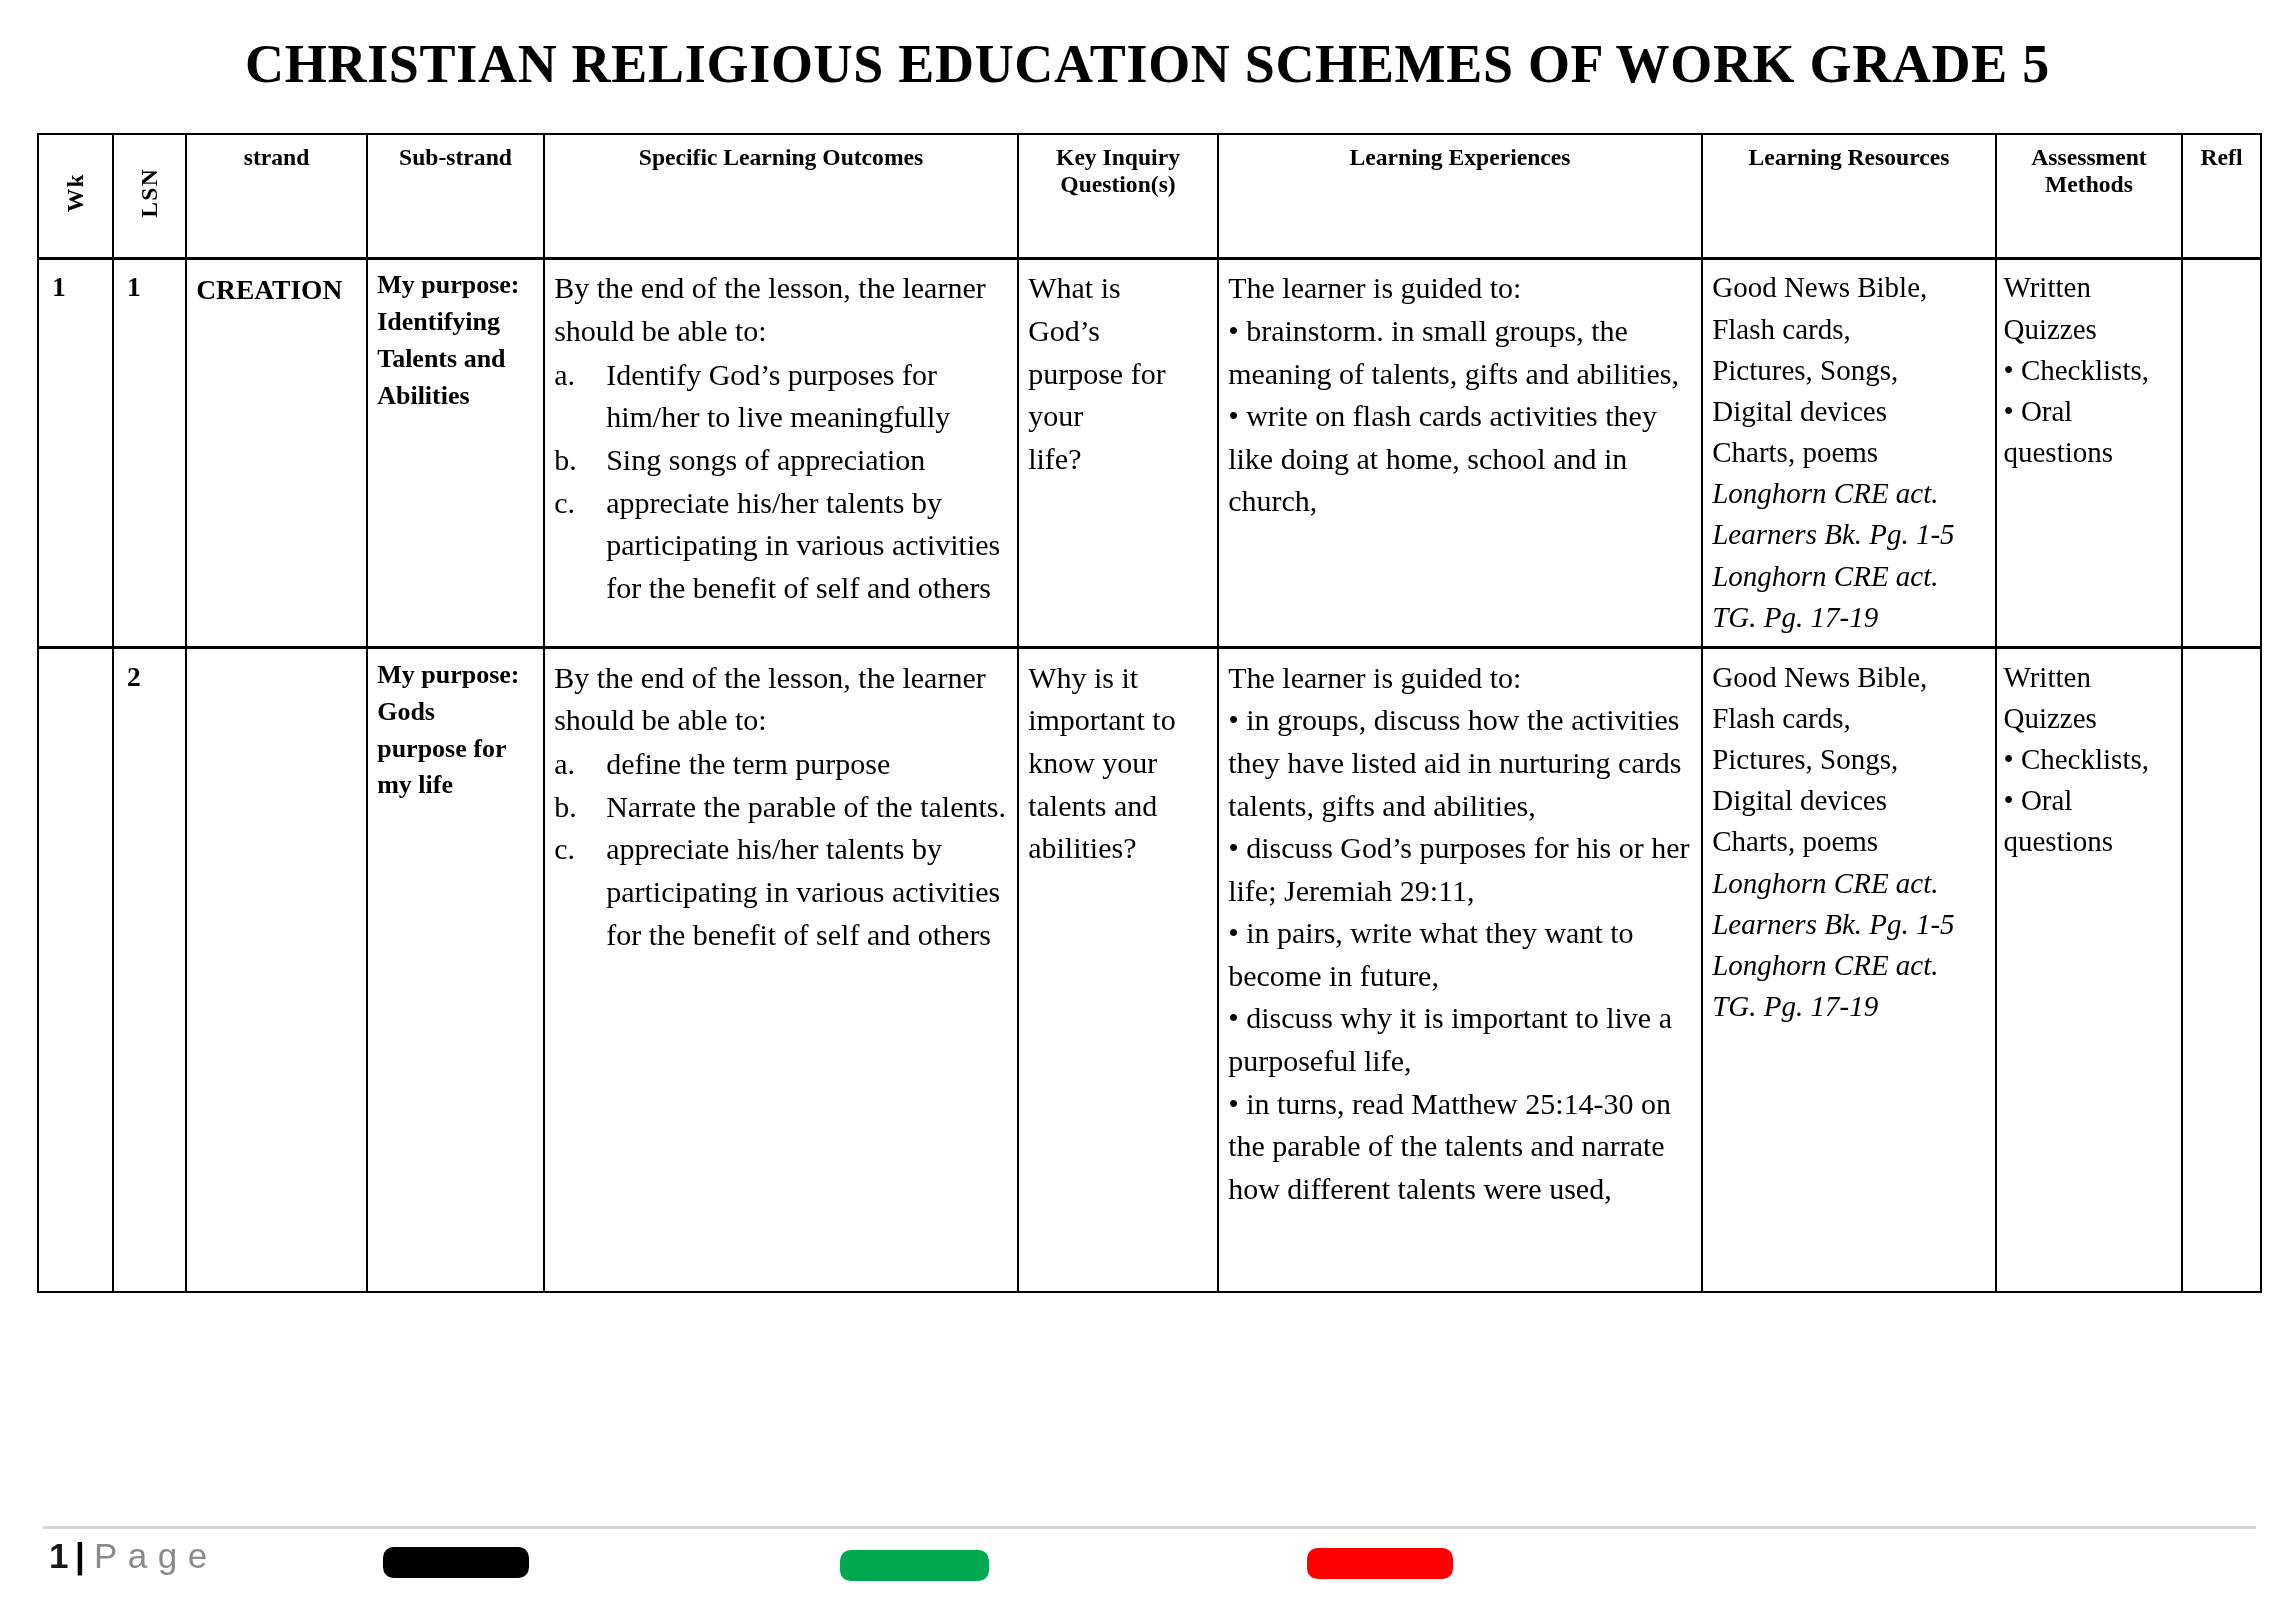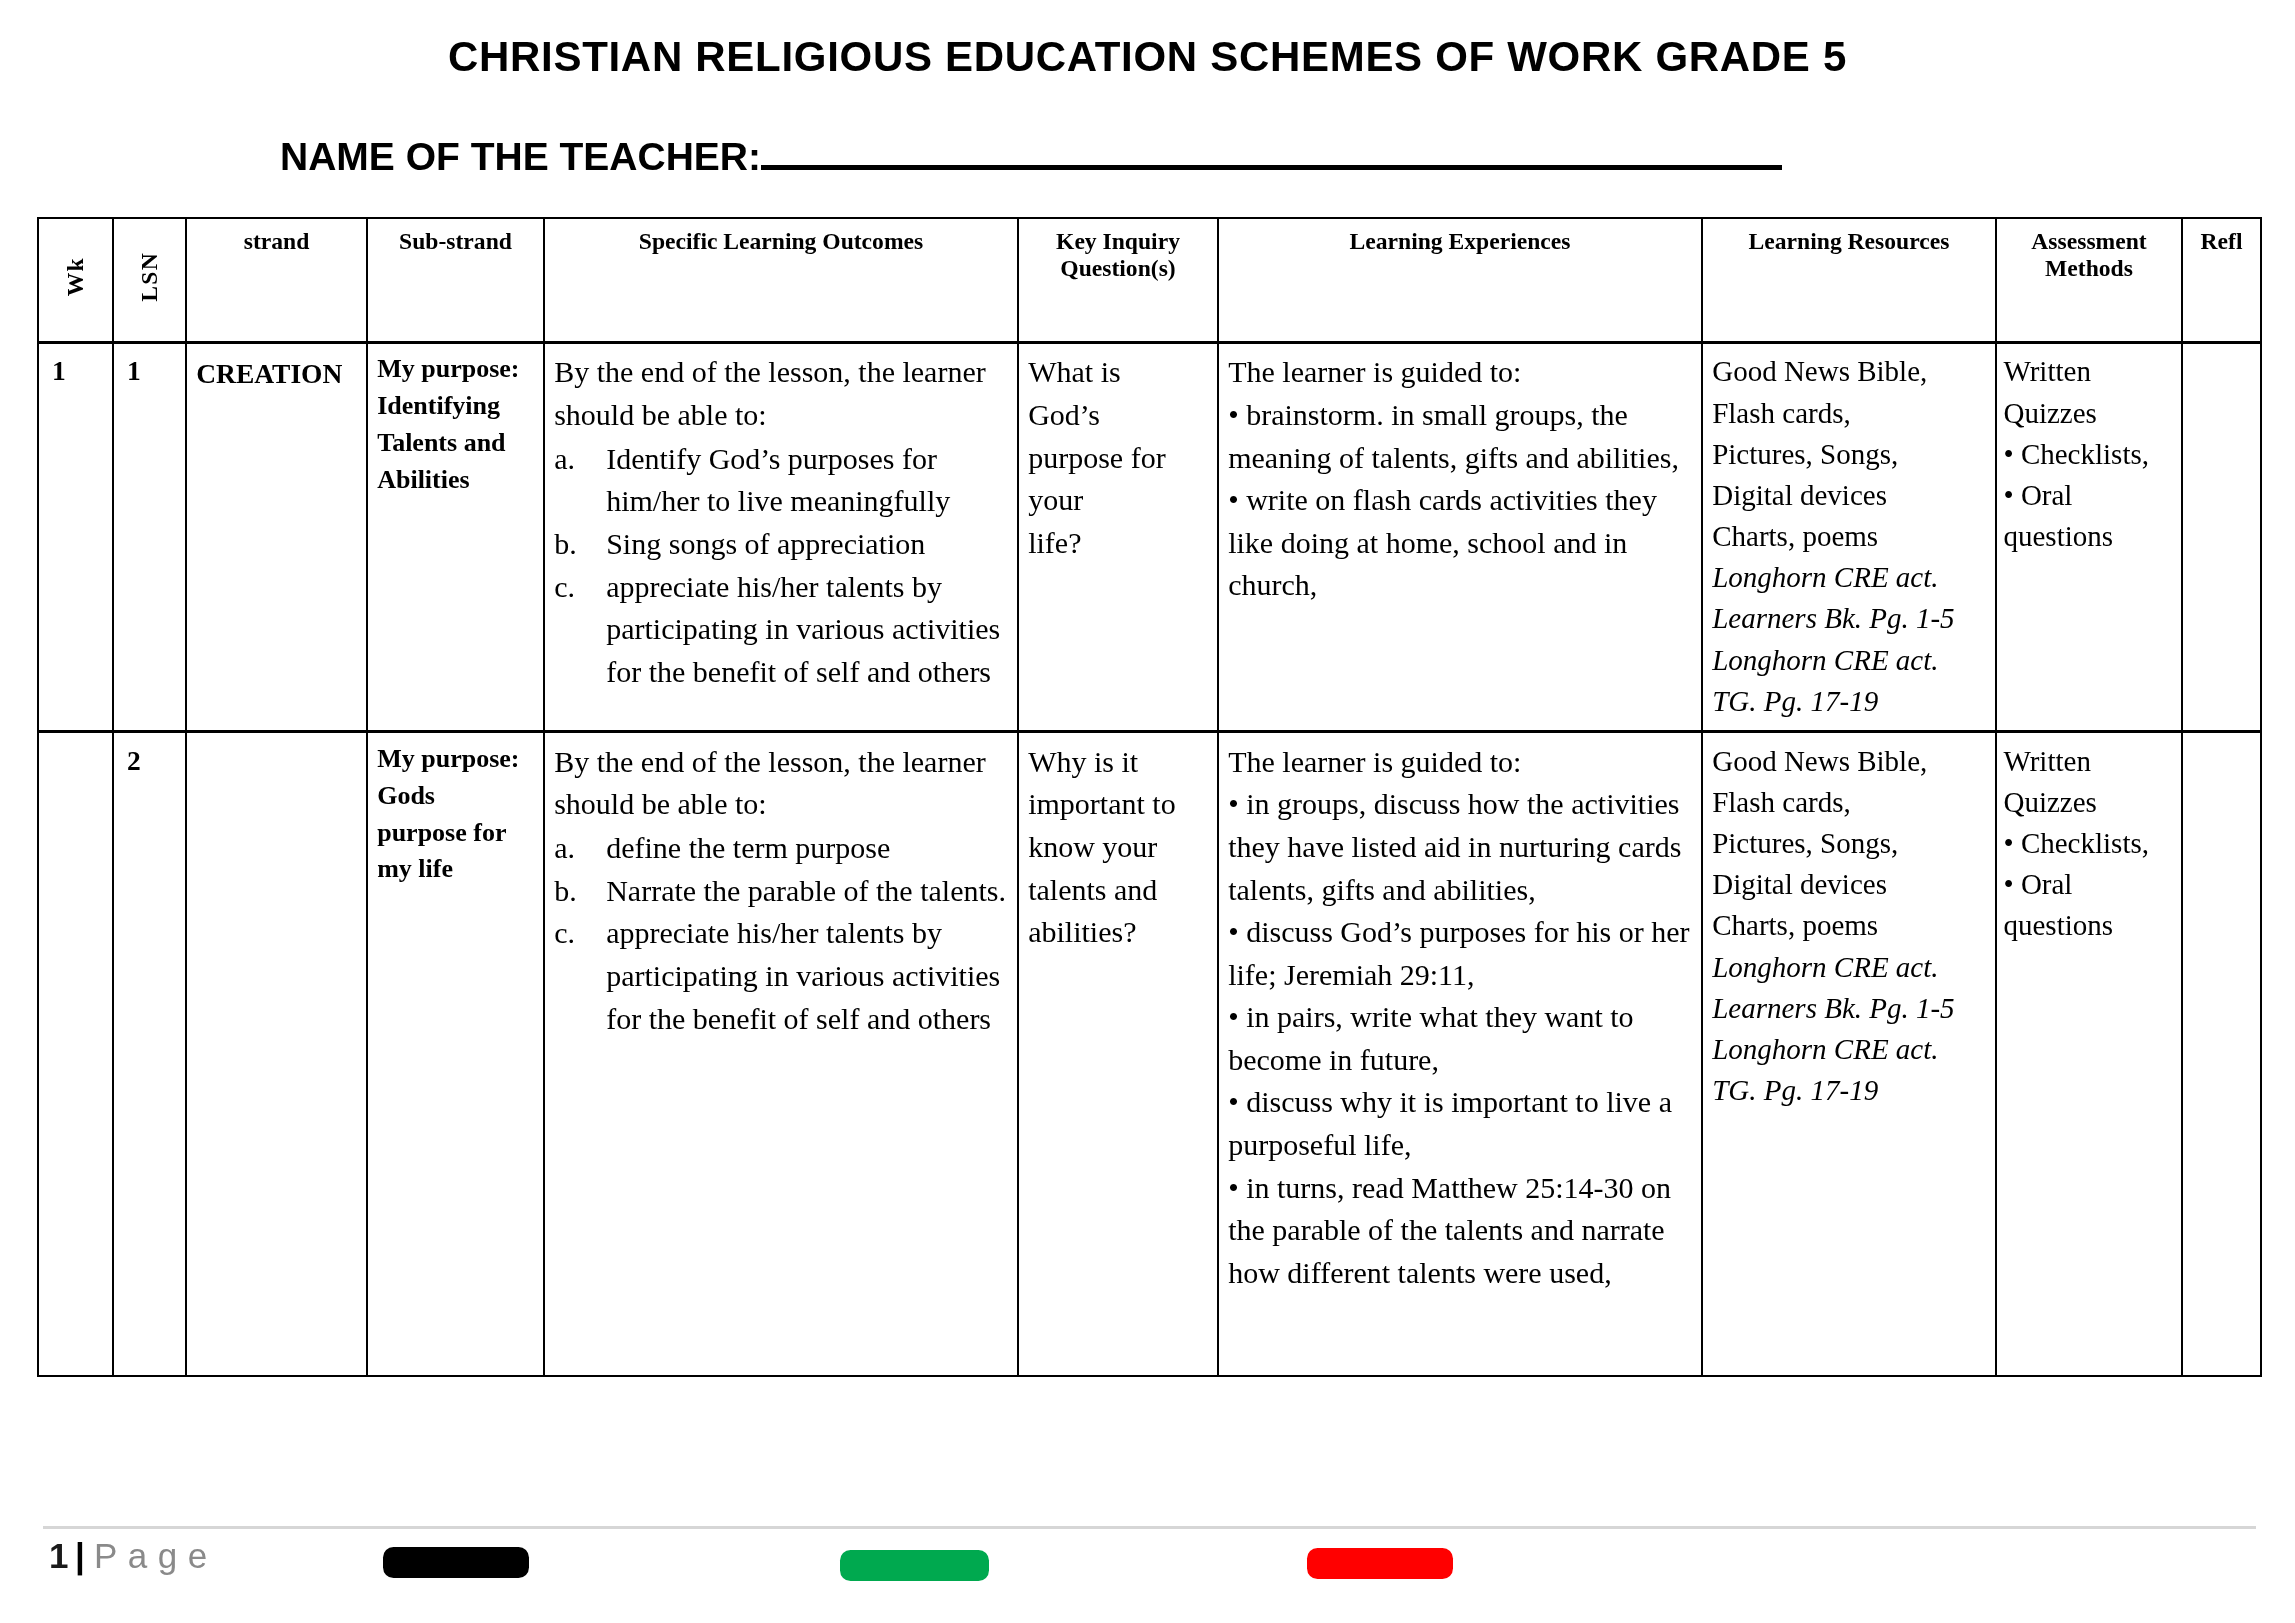--- a/index.html
+++ b/index.html
@@ -2,22 +2,22 @@
 <html style="font-size:10.5px"><head>
 <meta charset="utf-8">
 <style>
   * { margin:0; padding:0; box-sizing:border-box; }
   html,body { width:2295px; height:1623px; background:#ffffff; overflow:hidden;
               font-family:"Liberation Serif", serif; color:#000; }
   .page { position:relative; width:2295px; height:1623px; }
 
   
   .doc-title { padding-top:33px; text-align:center;
-               font-family:Liberation Sans, sans-serif; font-weight:bold;
-               font-size:42px; letter-spacing:0.7px; }
+               font-family:Liberation Serif, serif; font-weight:bold;
+               font-size:54px; letter-spacing:0.7px; }
   .hline { font-family:"Liberation Sans", sans-serif; font-weight:bold;
            font-size:39px; white-space:nowrap; }
   .teacher-line { margin-top:54px; margin-left:280px; }
   .school-line  { margin-top:73px; margin-left:226px; }
   .blank { display:inline-block; border-bottom:5.2px solid #000; height:0.85em; }
   .blank-teacher { width:1021px; }
   .blank-school  { width:749px; }
   .blank-term    { width:77px; }
   .blank-year    { width:203px; }
   .gap-term { display:inline-block; width:27.5px; }
@@ -66,23 +66,20 @@
   .bar-green { left:840px; top:1550px; width:149px; }
   .bar-red   { left:1307px; top:1548px; }
 </style>
 </head>
 <body>
 
 <div class="page">
 
   <div class="doc-title">CHRISTIAN RELIGIOUS EDUCATION SCHEMES OF WORK GRADE 5</div>
 
-  <div class="hline teacher-line">
-    <span>NAME OF THE TEACHER:</span><span class="blank blank-teacher"></span>
-  </div>
 
 
   <table class="scheme">
     <colgroup>
       <col style="width:75px">
         <col style="width:73px">
         <col style="width:181px">
         <col style="width:177px">
       <col style="width:474px">
         <col style="width:200px">

